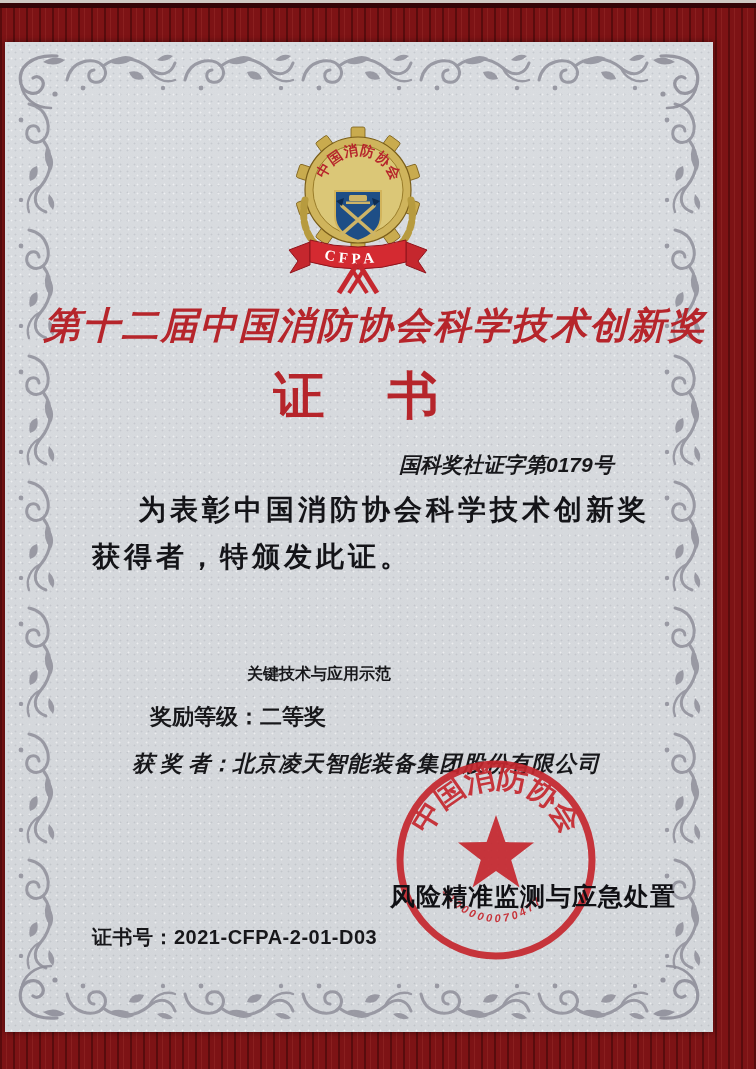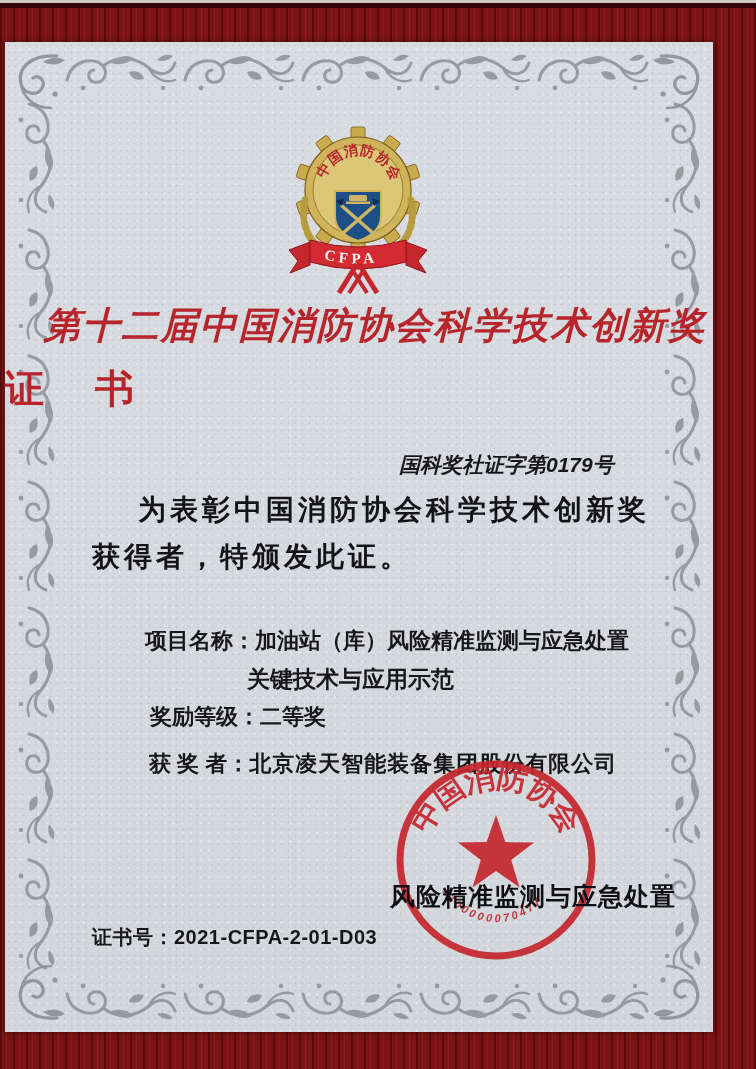--- a/index.html
+++ b/index.html
@@ -27,34 +27,34 @@
       radial-gradient(circle, rgba(255,255,255,.55) .5px, rgba(255,255,255,0) 1.3px),
       radial-gradient(circle, rgba(105,112,128,.17) .5px, rgba(0,0,0,0) 1.3px),
       linear-gradient(#d9dce0,#d3d6da);
     background-size:9px 9px,7px 7px,100% 100%;
     background-position:2px 3px,0 0,0 0;
     box-shadow:0 0 6px rgba(0,0,0,.45);
   }
   .abs{position:absolute;}
   .award-title{top:259px;left:16px;width:100%;text-align:center;
     font-size:37px;font-weight:bold;color:var(--title_red);letter-spacing:2px;white-space:nowrap;font-style:italic;}
-  .cert-title{top:320px;left:0;width:100%;text-align:left;
-    font-size:39px;font-weight:bold;color:var(--title_red);letter-spacing:6px;}
+  .cert-title{top:320px;left:0;width:100%;text-align:center;
+    font-size:51px;font-weight:bold;color:var(--title_red);letter-spacing:6px;}
   .issue-no{left:394px;top:409px;font-family:"Liberation Sans",sans-serif;
     font-weight:bold;font-size:21px;color:var(--ink);font-style:italic;}
   .body-line{font-size:28px;font-weight:600;color:#141418;letter-spacing:4px;white-space:nowrap;}
   .body-line1{left:133px;top:449px;}
   .body-line2{left:87px;top:496px;}
   .field-row{display:flex;font-family:"Liberation Sans",sans-serif;font-weight:bold;
     font-size:22px;color:var(--ink);white-space:nowrap;}
   .row-project{left:140px;top:584px;}
   .project-line2{left:242px;top:622px;font-family:"Liberation Sans",sans-serif;
-    font-weight:bold;font-size:23px;color:var(--ink);}
+    font-weight:bold;font-size:16px;color:var(--ink);}
   .row-grade{left:145px;top:660px;align-items:flex-end;}
-  .row-winner{left:144px;top:707px;}
+  .row-winner{left:127px;top:707px;font-style:italic;}
   .row-winner .field-value{letter-spacing:1px;}
   .seal-svg{left:386px;top:713px;width:210px;height:210px;opacity:.92;z-index:2;}
   .date-line{left:385px;top:838px;font-size:25px;font-weight:bold;color:#101014;
     letter-spacing:1px;z-index:3;white-space:nowrap;}
   .footer-no{left:87px;top:882px;font-family:"Liberation Sans",sans-serif;
     font-weight:bold;font-size:20px;color:var(--ink);letter-spacing:.5px;}
   .emblem-svg{left:277px;top:84px;width:152px;height:172px;}
   .damask-svg{left:0;top:0;width:708px;height:990px;}
 </style>
 </head>
@@ -199,24 +199,20 @@
     </g>
   </svg>
 
   <div class="abs award-title">第十二届中国消防协会科学技术创新奖</div>
   <div class="abs cert-title">证　书</div>
   <div class="abs issue-no">国科奖社证字第0179号</div>
 
   <div class="abs body-line body-line2">获得者，特颁发此证。</div>
   <div class="abs body-line body-line1">为表彰中国消防协会科学技术创新奖</div>
 
-  <div class="abs field-row row-project">
-    <span class="field-label">项目名称：</span>
-    <span class="field-value">加油站（库）风险精准监测与应急处置</span>
-  </div>
   <div class="abs project-line2">关键技术与应用示范</div>
 
   <div class="abs field-row row-grade">
     <span class="field-label">奖励等级：</span>
     <span class="field-value">二等奖</span>
   </div>
 
   <div class="abs field-row row-winner">
     <span class="field-label">获 奖 者：</span>
     <span class="field-value">北京凌天智能装备集团股份有限公司</span>

